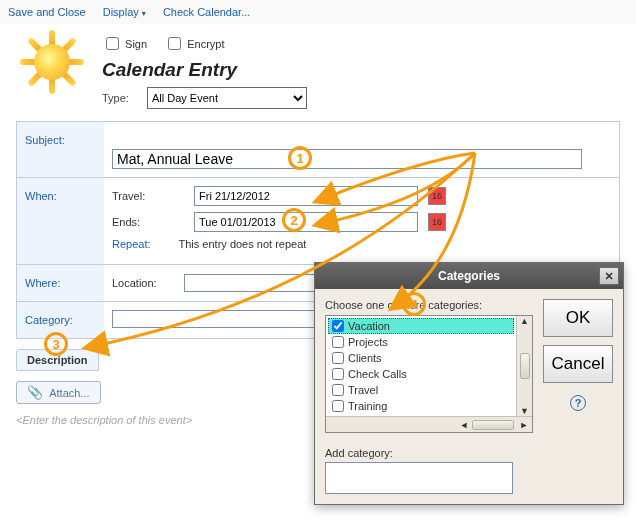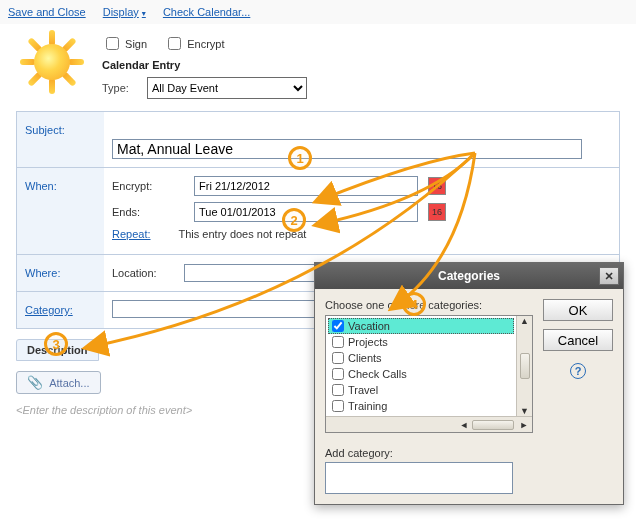--- a/index.html
+++ b/index.html
@@ -4,21 +4,21 @@
 <style>
   * { box-sizing: border-box; }
   body {
     margin: 0;
     font-family: Tahoma, Arial, sans-serif;
     font-size: 11px;
     background: #fff;
     color: #333;
     width: 636px;
   }
-  a.link { color: #1a5fb4; text-decoration: underline; cursor: pointer; }
+  a.link { color: #1a5fb4; cursor: pointer; }
   .toolbar {
     padding: 6px 8px;
     background: #f9f9f9;
   }
   .toolbar a { margin-right: 14px; font-size: 11px; }
   .drop::after { content: "▾"; font-size: 8px; margin-left: 3px; }
   .header { display: flex; padding: 6px 12px 0 20px; align-items: flex-start; }
   .sun {
     width: 64px; height: 64px; position: relative; margin-right: 18px;
   }
@@ -34,21 +34,21 @@
     border-radius: 3px;
   }
   .sun .ray.r1{transform:rotate(0deg);} .sun .ray.r2{transform:rotate(45deg);}
   .sun .ray.r3{transform:rotate(90deg);} .sun .ray.r4{transform:rotate(135deg);}
   .sun .ray.r5{transform:rotate(180deg);} .sun .ray.r6{transform:rotate(225deg);}
   .sun .ray.r7{transform:rotate(270deg);} .sun .ray.r8{transform:rotate(315deg);}
   .headfields { flex: 1; }
   .checkrow { margin: 4px 0 6px 0; font-size: 11px; }
   .checkrow label { margin-right: 14px; }
   .checkrow input { vertical-align: -2px; margin-right: 3px; }
-  h1.title { font-size: 11px; font-weight: bold; margin: 0 0 6px 0; color: #222; }
+  h1.title { font-size: 19px; font-weight: bold; margin: 0 0 6px 0; color: #222; font-style: italic; }
   .typerow { display: flex; align-items: center; gap: 18px; font-size: 11px; color: #444; }
   .typerow select {
     width: 160px; height: 22px; font-size: 11px;
     border: 1px solid #6a6a6a; background: #fff;
   }
   .panel {
     margin: 12px 16px 0 16px;
     border-right: 1px solid #bfcde0;
   }
   .row {
@@ -124,22 +124,22 @@
   .closebtn {
     position: absolute; right: 4px; top: 4px; width: 20px; height: 18px;
     background: linear-gradient(#e5e5e5,#c2c2c2); border: 1px solid #6a6a6a;
     display: flex; align-items: center; justify-content: center;
     font-size: 11px; color: #333; cursor: pointer;
   }
   .dlgbody { display: flex; padding: 10px; gap: 10px; }
   .dlgleft { flex: 1; }
   .dlgright { width: 70px; display: flex; flex-direction: column; gap: 8px; }
   .dlgbtn {
-    height: 22px; border: 1px solid #8a8a8a; background: linear-gradient(#fdfdfd,#e2e2e2);
-    font-size: 13px; cursor: pointer; text-align: center;
+    height: 38px; border: 1px solid #8a8a8a; background: linear-gradient(#fdfdfd,#e2e2e2);
+    font-size: 17px; cursor: pointer; text-align: center;
   }
   .listwrap {
     border: 1px solid #888; background: #fff; height: 118px;
     display: flex; flex-direction: column;
   }
   .listinner {
     flex: 1; display: flex;
   }
   .items {
     flex: 1; padding: 2px; overflow: hidden;
@@ -231,21 +231,21 @@
     <div class="lab">Subject:</div>
     <div class="body">
       <input type="text" value="Mat, Annual Leave" style="">
     </div>
   </div>
 
   <div class="row when">
     <div class="lab">When:</div>
     <div class="body">
       <div class="whenline">
-        <span class="wl">Encrypt:</span>
+        <span class="wl">Travel:</span>
         <input class="dateinput" type="text" value="Fri 21/12/2012" style="">
         <span class="calico">16</span>
       </div>
       <div class="whenline">
         <span class="wl">Ends:</span>
         <input class="dateinput" type="text" value="Tue 01/01/2013" style="">
         <span class="calico">16</span>
       </div>
       <div class="whenline repeat">
         <a class="link">Repeat:</a>

